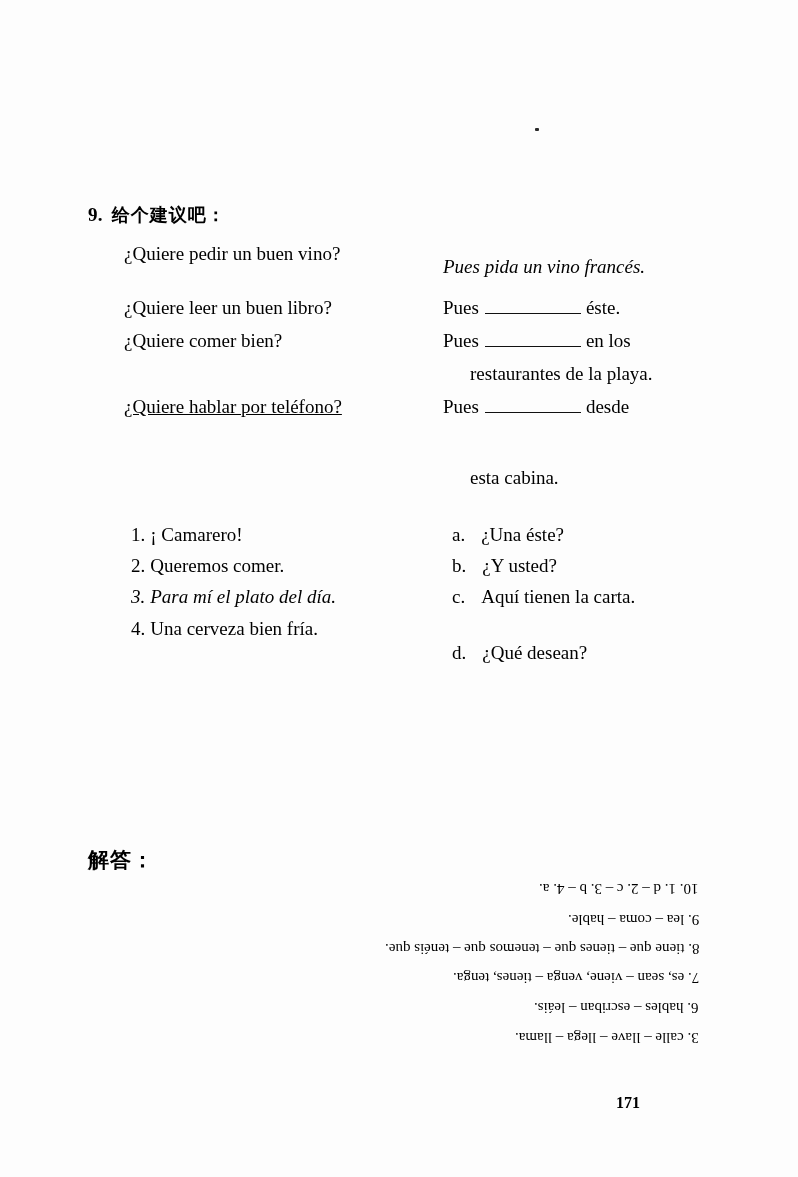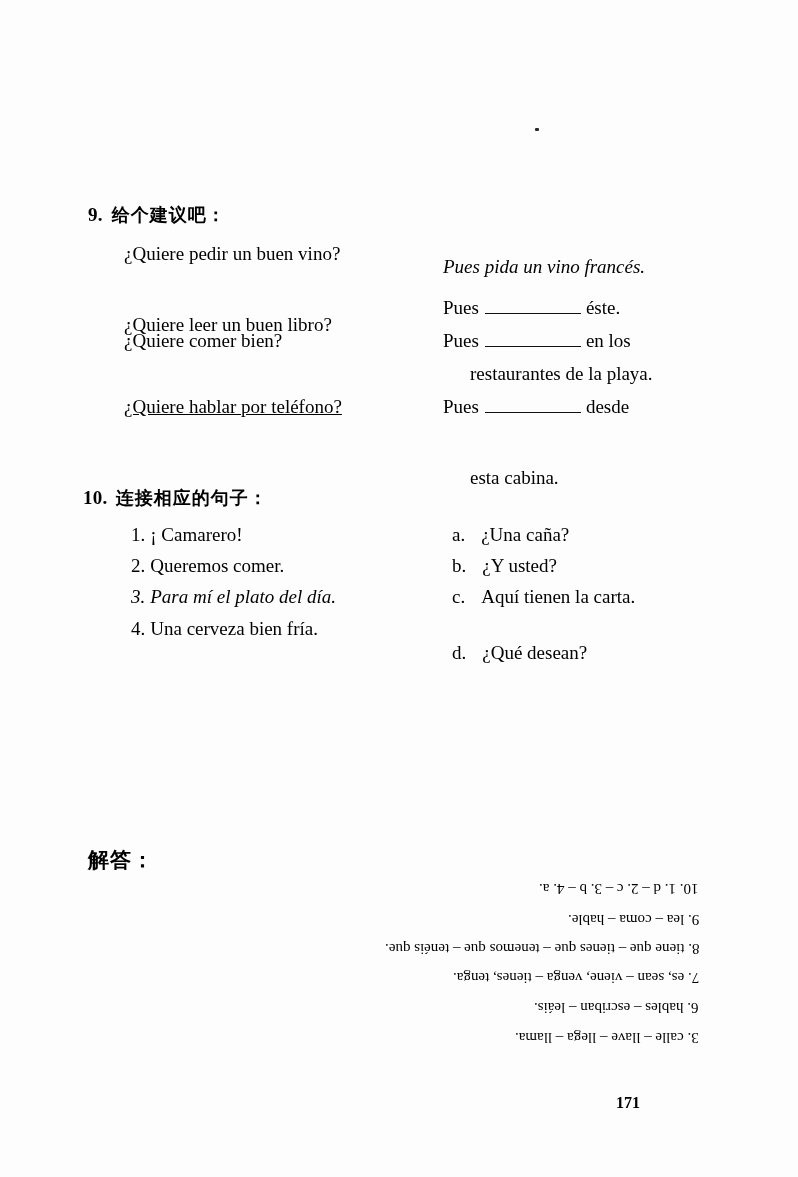--- a/index.html
+++ b/index.html
@@ -145,59 +145,55 @@
     <span class="cn">给个建议吧：</span>
   </div>
 
   <div class="ex9">
 
     <div class="q-left" style="top:243px;">¿Quiere pedir un buen vino?</div>
     <div class="q-right" style="top:256px;">
       <span class="model-answer">Pues pida un vino francés.</span>
     </div>
 
-    <div class="q-left" style="top:297px;margin-top:17px;">¿Quiere leer un buen libro?</div>
+    <div class="q-left" style="top:297px;">¿Quiere leer un buen libro?</div>
     <div class="q-right" style="top:297px;">
       <span>Pues</span><span class="blank"></span><span>éste.</span>
     </div>
 
     <div class="q-left" style="top:330px;">¿Quiere comer bien?</div>
     <div class="q-right" style="top:330px;">
       <span>Pues</span><span class="blank"></span><span>en los</span>
     </div>
     <div class="q-right cont" style="top:363px;">restaurantes de la playa.</div>
 
     <div class="q-left" style="top:396px;text-decoration:underline;">¿Quiere hablar por teléfono?</div>
     <div class="q-right" style="top:396px;">
       <span>Pues</span><span class="blank"></span><span>desde</span>
     </div>
     <div class="q-right cont" style="top:454px;margin-top:13px;">esta cabina.</div>
   </div>
 
-  <div class="ex-heading" id="heading-10">
-    <span class="num">10.</span>
-    <span class="cn">连接相应的句子：</span>
-  </div>
 
   <div>
     <div class="match-item match-left" style="top:524px;">
       <span class="mk">1.</span><span>¡ Camarero!</span>
     </div>
     <div class="match-item match-left" style="top:555px;">
       <span class="mk">2.</span><span>Queremos comer.</span>
     </div>
     <div class="match-item match-left" style="top:586px;font-style:italic;">
       <span class="mk">3.</span><span>Para mí el plato del día.</span>
     </div>
     <div class="match-item match-left" style="top:618px;">
       <span class="mk">4.</span><span>Una cerveza bien fría.</span>
     </div>
 
     <div class="match-item match-right" style="top:524px;">
-      <span class="mk">a.</span><span>¿Una caña?</span>
+      <span class="mk">a.</span><span>¿Una éste?</span>
     </div>
     <div class="match-item match-right" style="top:555px;">
       <span class="mk">b.</span><span>¿Y usted?</span>
     </div>
     <div class="match-item match-right" style="top:586px;">
       <span class="mk">c.</span><span>Aquí tienen la carta.</span>
     </div>
     <div class="match-item match-right" style="top:618px;margin-top:24px;">
       <span class="mk">d.</span><span>¿Qué desean?</span>
     </div>

